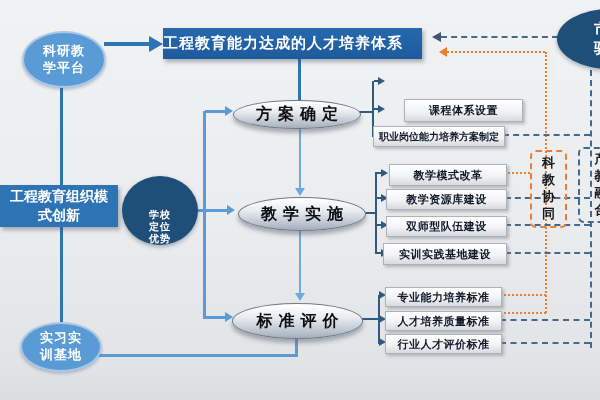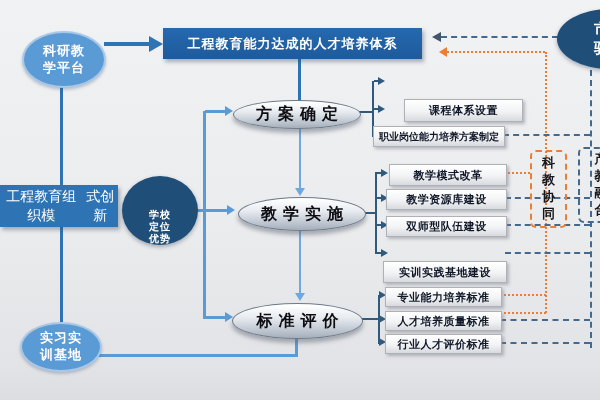--- a/index.html
+++ b/index.html
@@ -9,24 +9,24 @@
   .abs{position:absolute;}
   
   .blue-ellipse{background:#5B9BD5;border:2px solid #A9C7E7;border-radius:50%;
     color:#fff;font-weight:bold;font-size:13px;line-height:1.3;display:flex;flex-direction:column;
     align-items:center;justify-content:center;text-align:center;letter-spacing:1px;
     box-shadow:0 2px 3px rgba(40,60,90,.25);z-index:3;}
   .navy-ellipse{background:#1F4E79;border-radius:50%;color:#fff;font-weight:bold;
     display:flex;flex-direction:column;align-items:center;justify-content:center;text-align:center;
     letter-spacing:1px;box-shadow:0 2px 4px rgba(20,40,70,.35);z-index:3;}
   .hdr-box{background:linear-gradient(180deg,#2569AF,#1E5A9C);color:#fff;font-weight:bold;
-    font-size:13px;letter-spacing:1px;display:flex;align-items:center;justify-content:center;
+    font-size:15px;letter-spacing:1px;display:flex;align-items:center;
     box-shadow:2px 3px 4px rgba(60,70,90,.4);z-index:3;}
-  .left-box{background:#2E74B5;color:#fff;font-weight:normal;font-size:14px;line-height:1.35;
-    display:flex;flex-direction:row;align-items:center;justify-content:center;text-align:center;
+  .left-box{background:#2E74B5;color:#fff;font-weight:bold;font-size:14px;line-height:1.35;
+    display:flex;flex-direction:column;align-items:center;justify-content:center;text-align:center;
     box-shadow:2px 3px 4px rgba(60,70,90,.4);z-index:3;}
   .stage-ellipse{background:linear-gradient(180deg,#ffffff 4%,#e6eaef 42%,#a9b3c0 96%);
     border:1px solid #6e7a88;border-radius:50%;color:#0d0d12;font-weight:bold;font-size:16px;
     letter-spacing:6px;display:flex;align-items:center;justify-content:center;
     font-family:"DejaVu Serif","Liberation Serif",serif;
     box-shadow:0 4px 4px rgba(96,104,118,.5);text-indent:6px;z-index:3;}
   .flow-box{background:linear-gradient(180deg,#ffffff 0%,#f2f3f5 55%,#d7dade 100%);
     border:1px solid #aeb2b8;color:#101828;font-weight:bold;font-size:11px;letter-spacing:.5px;
     display:flex;align-items:center;justify-content:center;text-align:center;
     box-shadow:2px 2px 3px rgba(125,130,140,.5);z-index:3;}
@@ -175,21 +175,21 @@
 
   <div class="abs flow-box" style="left:389px;top:164px;width:116px;height:20px;">
     <span>教学模式改革</span>
   </div>
   <div class="abs flow-box" style="left:386px;top:189px;width:119px;height:19px;">
     <span>教学资源库建设</span>
   </div>
   <div class="abs flow-box" style="left:386px;top:216px;width:119px;height:19px;">
     <span>双师型队伍建设</span>
   </div>
-  <div class="abs flow-box" style="left:383px;top:243px;width:122px;height:20px;margin-top:18px;">
+  <div class="abs flow-box" style="left:383px;top:243px;width:122px;height:20px;">
     <span>实训实践基地建设</span>
   </div>
 
   <div class="abs flow-box" style="left:385px;top:287px;width:115px;height:18px;">
     <span>专业能力培养标准</span>
   </div>
   <div class="abs flow-box" style="left:385px;top:311px;width:115px;height:18px;">
     <span>人才培养质量标准</span>
   </div>
   <div class="abs flow-box" style="left:385px;top:334px;width:115px;height:18px;">

